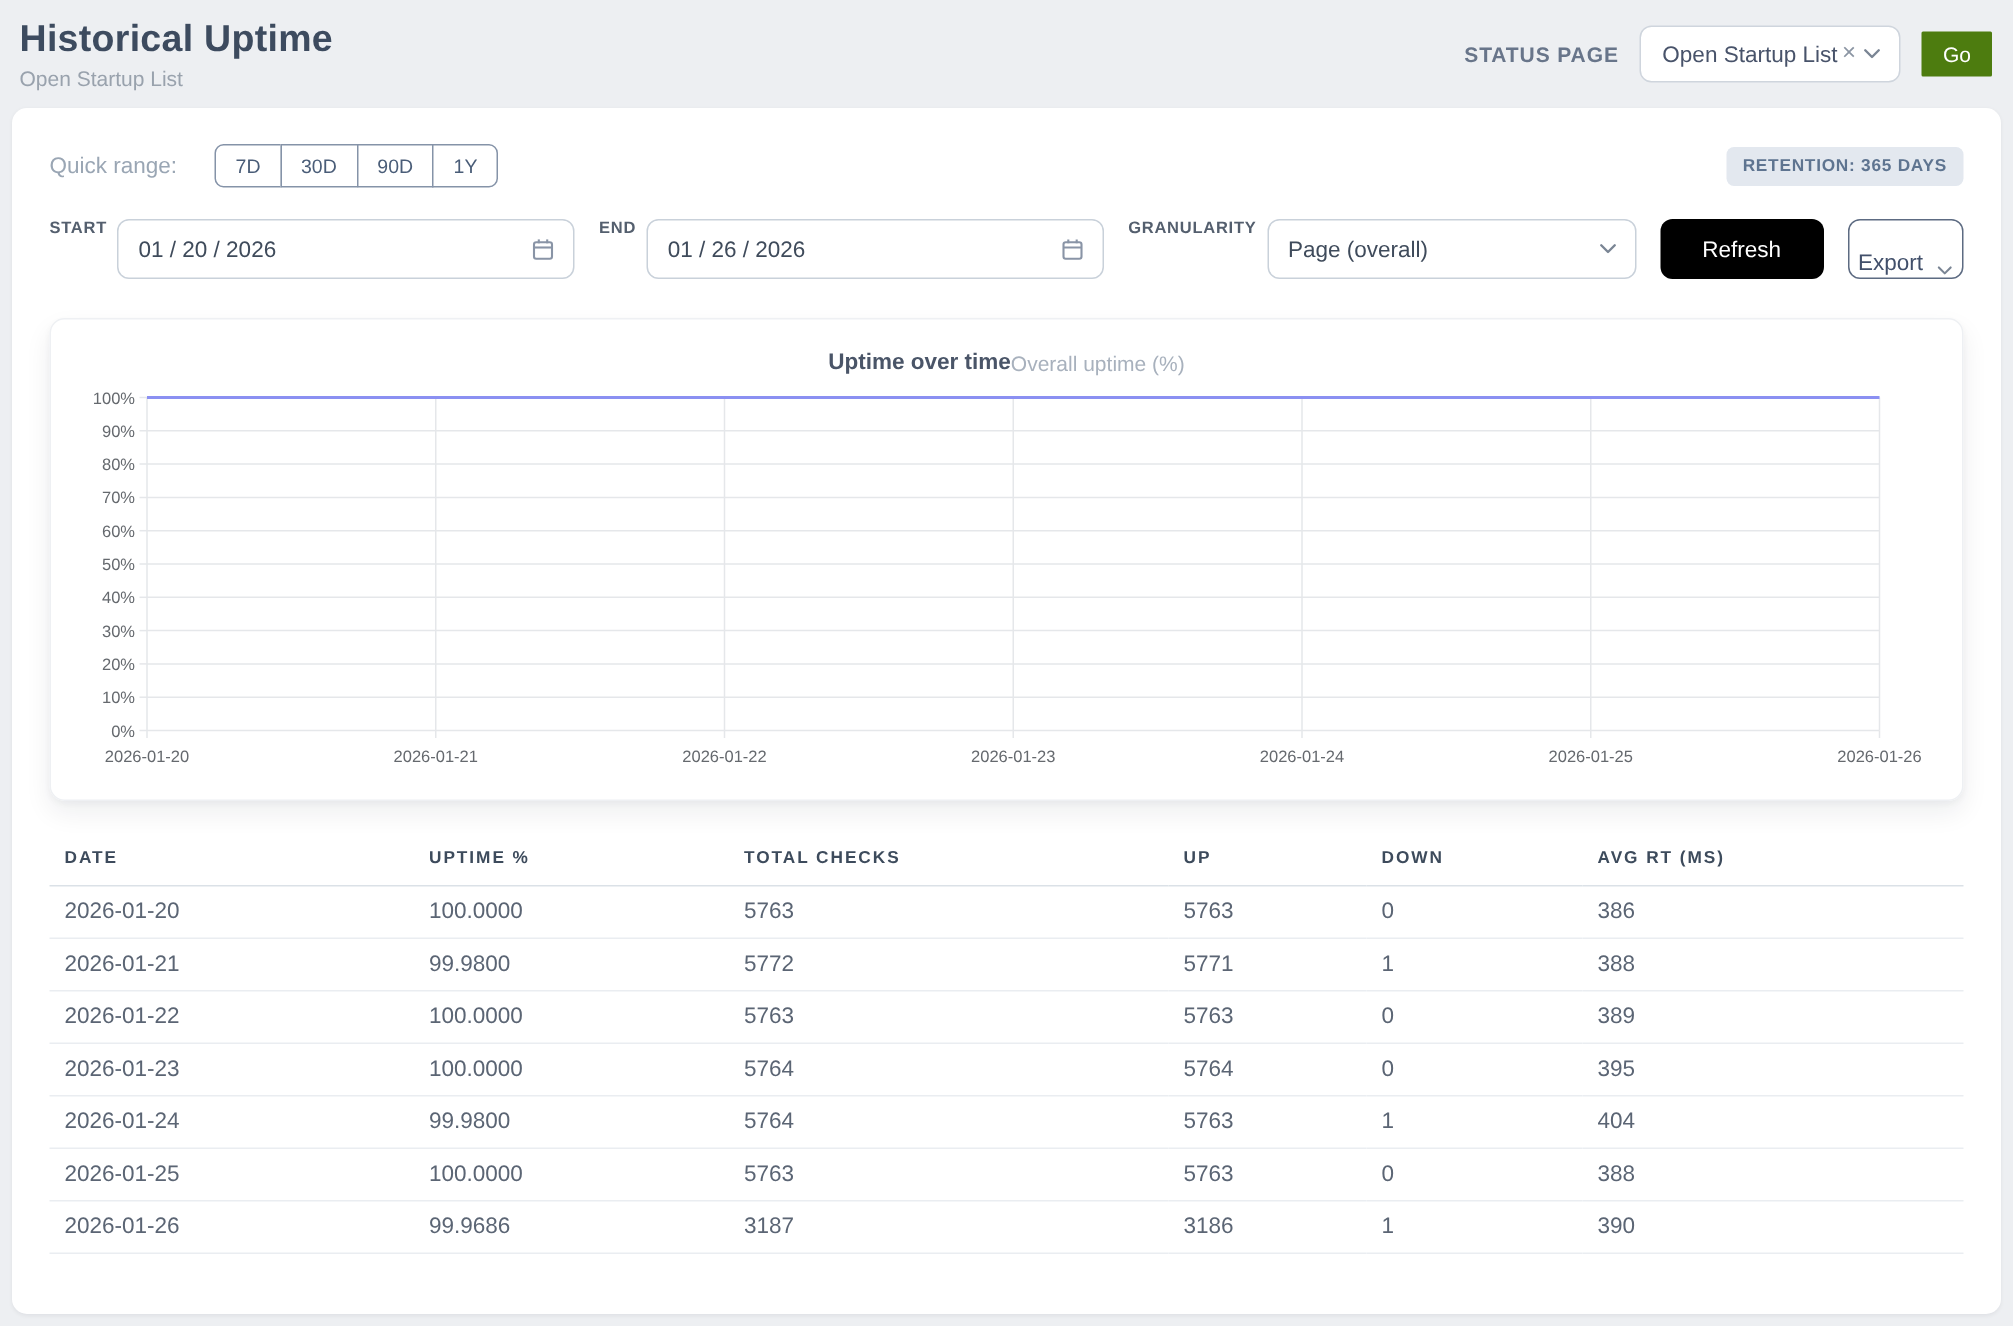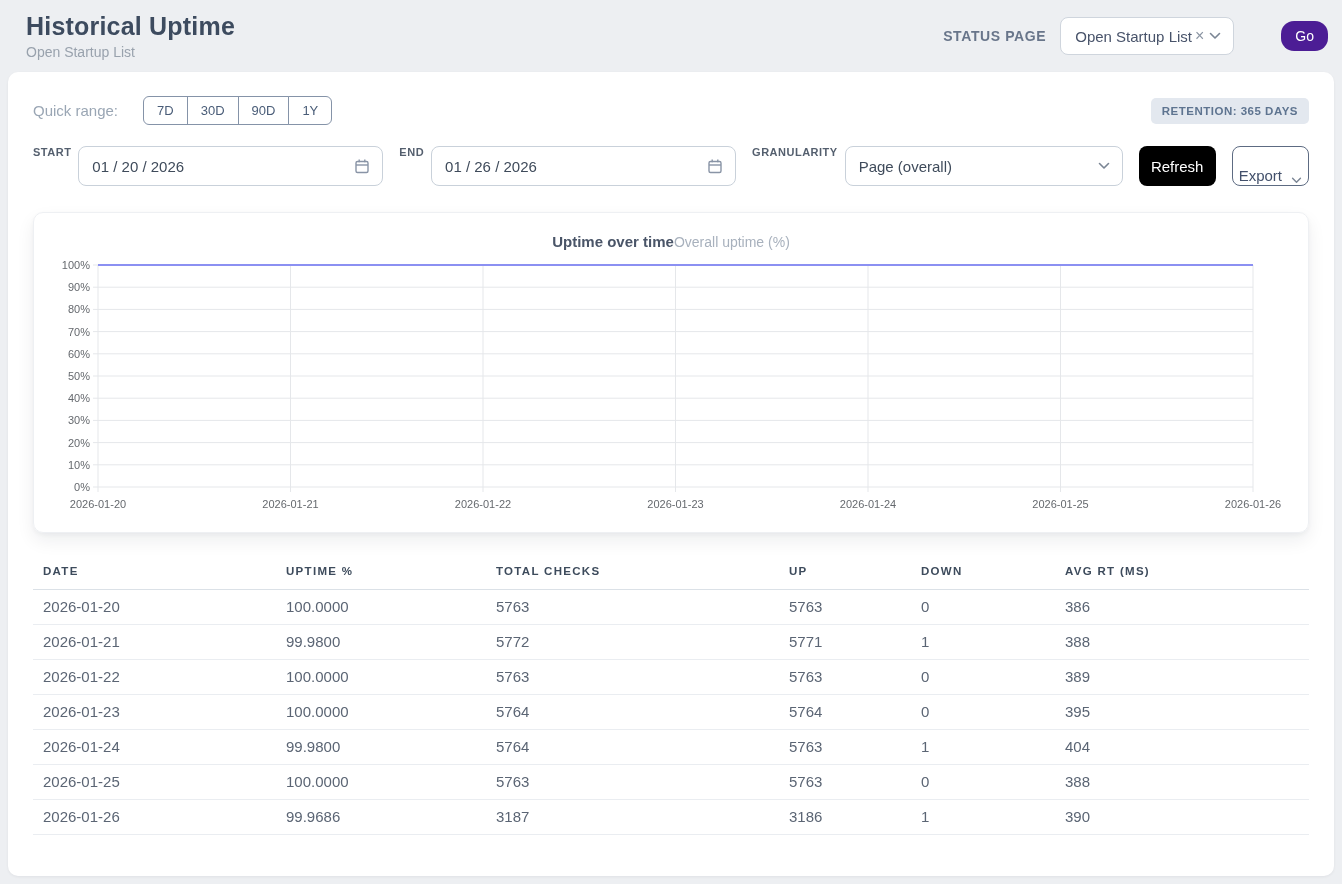--- a/index.html
+++ b/index.html
@@ -4,52 +4,52 @@
 <style>
   * { box-sizing: border-box; }
   html,body { margin:0; padding:0; }
   body {
     width:1342px; height:884px; overflow:hidden;
     background:#edeff2;
     font-family:"Liberation Sans","DejaVu Sans",sans-serif;
     color:#4a5568;
   }
   
-  .topbar { height:72px; display:flex; justify-content:space-between; align-items:center; padding:0 14px 0 26px; }
+  .topbar { height:72px; display:flex; justify-content:space-between; align-items:center; padding:0 14px 0 13px; }
   .title-block h1 { margin:0; font-size:25px; font-weight:700; color:#3d4b5f; letter-spacing:.2px; }
   .title-block .subtitle { font-size:14px; color:#99a2ad; margin-top:3px; }
   .topbar-right { display:flex; align-items:center; gap:14px; }
   .status-label { font-size:14px; font-weight:700; color:#68758a; letter-spacing:.6px; }
   .select-box { background:#fff; border:1px solid #cfd5dd; border-radius:8px; height:38px;
     display:flex; align-items:center; padding:0 12px 0 14px; font-size:15px; color:#48536a; gap:5px; cursor:pointer; }
   .clear-x { color:#8b95a3; font-size:16px; line-height:1; margin-left:-2px; }
   .chev { stroke:#7a8594; stroke-width:1.6; fill:none; stroke-linecap:round; stroke-linejoin:round; }
-  .go-btn { background:#4c1d95; color:#fff; border:none; border-radius:13px; height:30px; padding:0 14px;
-    font-size:14px; font-family:inherit; cursor:pointer;margin-left:33px; }
+  .go-btn { background:#4d7c0f; color:#fff; border:none; border-radius:1px; height:30px; padding:0 14px;
+    font-size:14px; font-family:inherit; cursor:pointer; }
   
   .main-card { background:#fff; border-radius:10px; margin:0 8px 8px; height:804px;
     padding:24px 25px; box-shadow:0 1px 3px rgba(16,24,40,.06); }
   
   .quick-row { display:flex; align-items:center; }
   .quick-label { font-size:15px; color:#9aa6b4; margin-right:13px; }
   .btn-group { display:inline-flex;padding-left:12px; }
   .qr-btn { background:#fff; border:1px solid #8593a8; color:#4a5d78; font-size:13px; font-family:inherit;
     padding:6px 13px; margin-left:-1px; cursor:pointer; position:relative; }
   .qr-btn:first-child { border-radius:6px 0 0 6px; margin-left:0; }
   .qr-btn:last-child { border-radius:0 6px 6px 0; }
   .retention-badge { margin-left:auto; background:#e3e8ef; color:#5e7490; font-size:11.5px; font-weight:700;
     letter-spacing:.5px; padding:7px 11px; border-radius:5px; }
   
   .form-row { display:flex; align-items:flex-end; gap:16px; margin-top:21px; }
   .field { display:flex; flex-direction:row; gap:7px; }
   .field > label { font-size:11px; font-weight:600; color:#545f6e; letter-spacing:.5px; }
   .input-box { width:305px; height:40px; border:1px solid #c9d1da; border-radius:8px; background:#fff;
     display:flex; align-items:center; justify-content:space-between; padding:0 12px 0 13px;
     font-size:15px; color:#3f4b5b; cursor:pointer; }
-  .input-box.sel { width:278px; }
+  .input-box.sel { width:246px; }
   .cal-icon svg, .chev-icon svg { display:block; }
   .refresh-btn { margin-left:auto; width:192px; height:40px; background:#000000; color:#fff; border:none;
     border-radius:8px; font-size:15px; font-family:inherit; cursor:pointer; }
   .export-btn { width:107px; height:40px; background:#fff; border:1px solid #5d6b82; border-radius:8px;
     font-size:15px; color:#42506b; font-family:inherit; display:flex; align-items:flex-end;
     justify-content:center; gap:9px; cursor:pointer; }
   
   .chart-card { margin-top:26px; border:1px solid #eef0f3; border-radius:10px;
     box-shadow:0 8px 18px rgba(16,24,40,.07), 0 2px 4px rgba(16,24,40,.04);
     padding:20px 24px 12px; }

